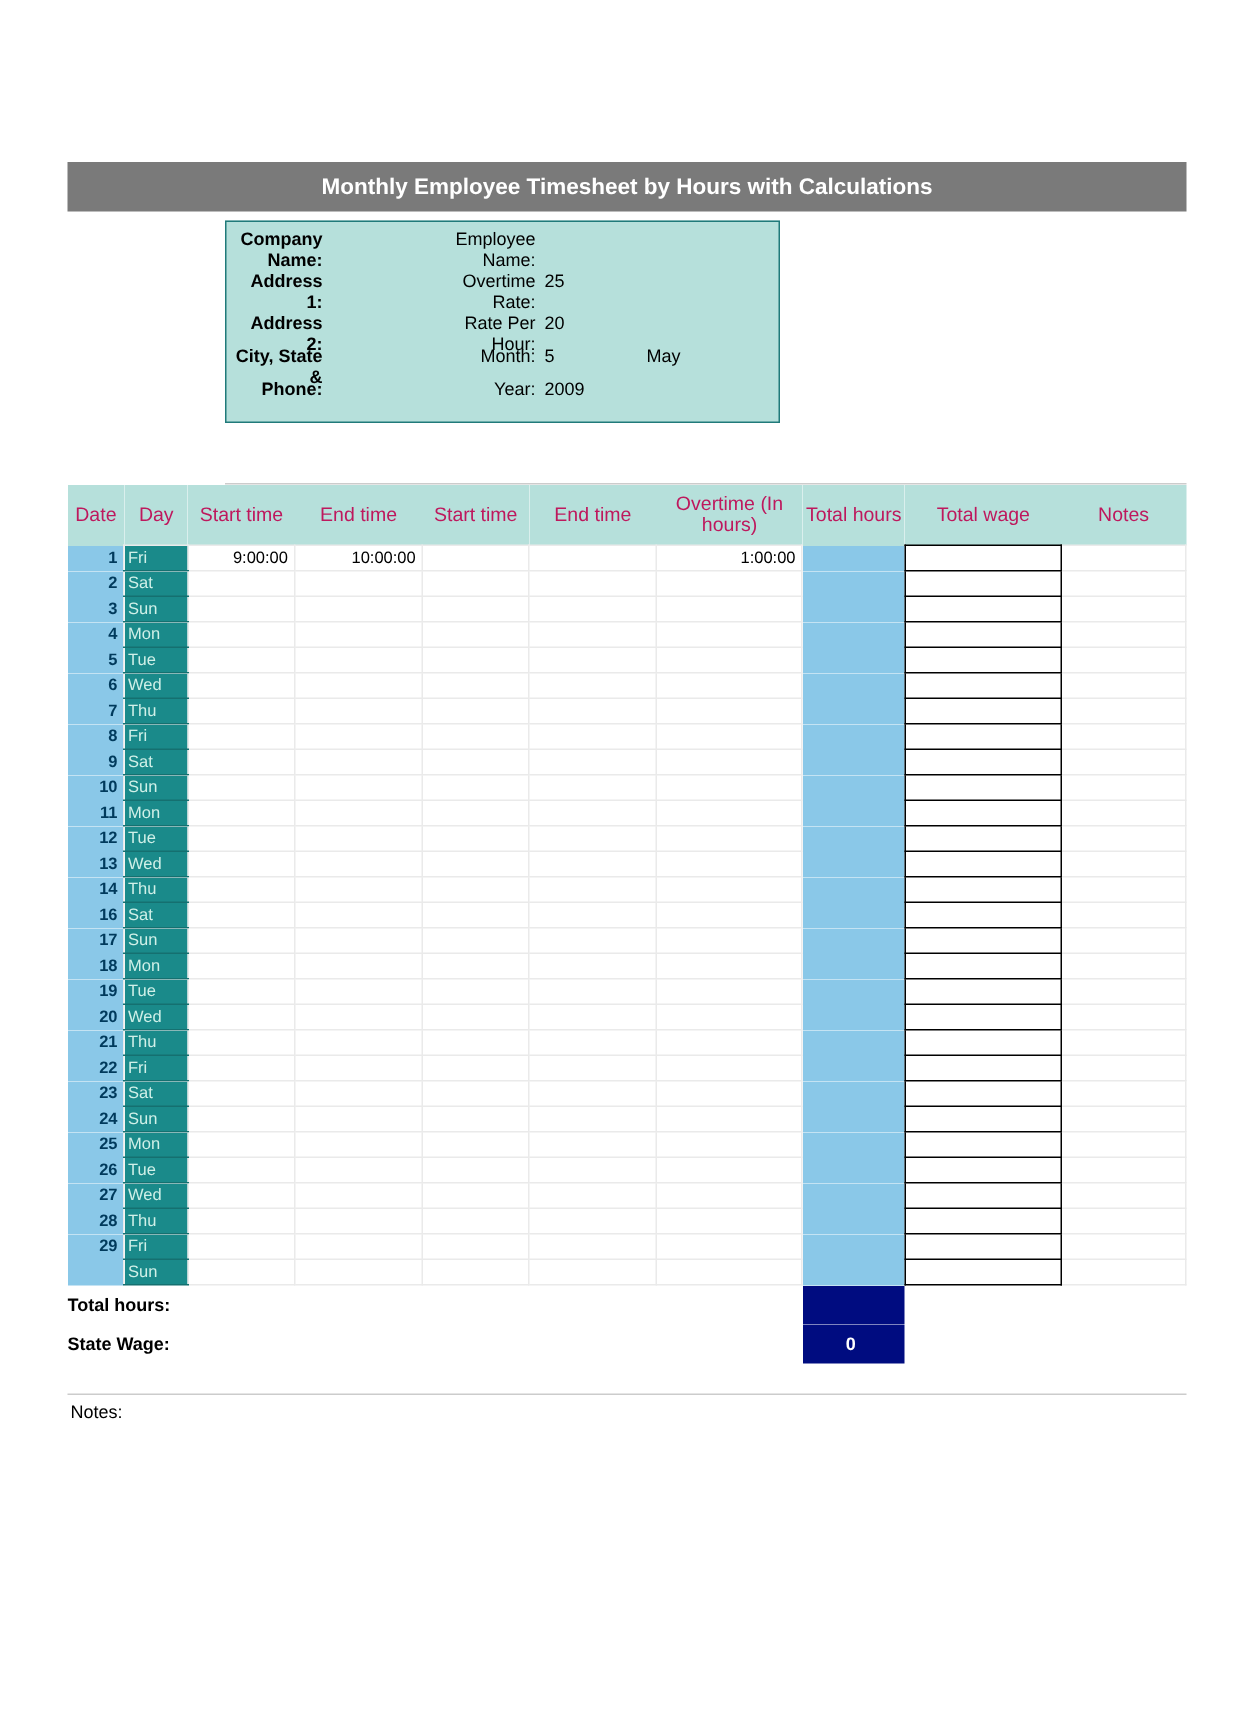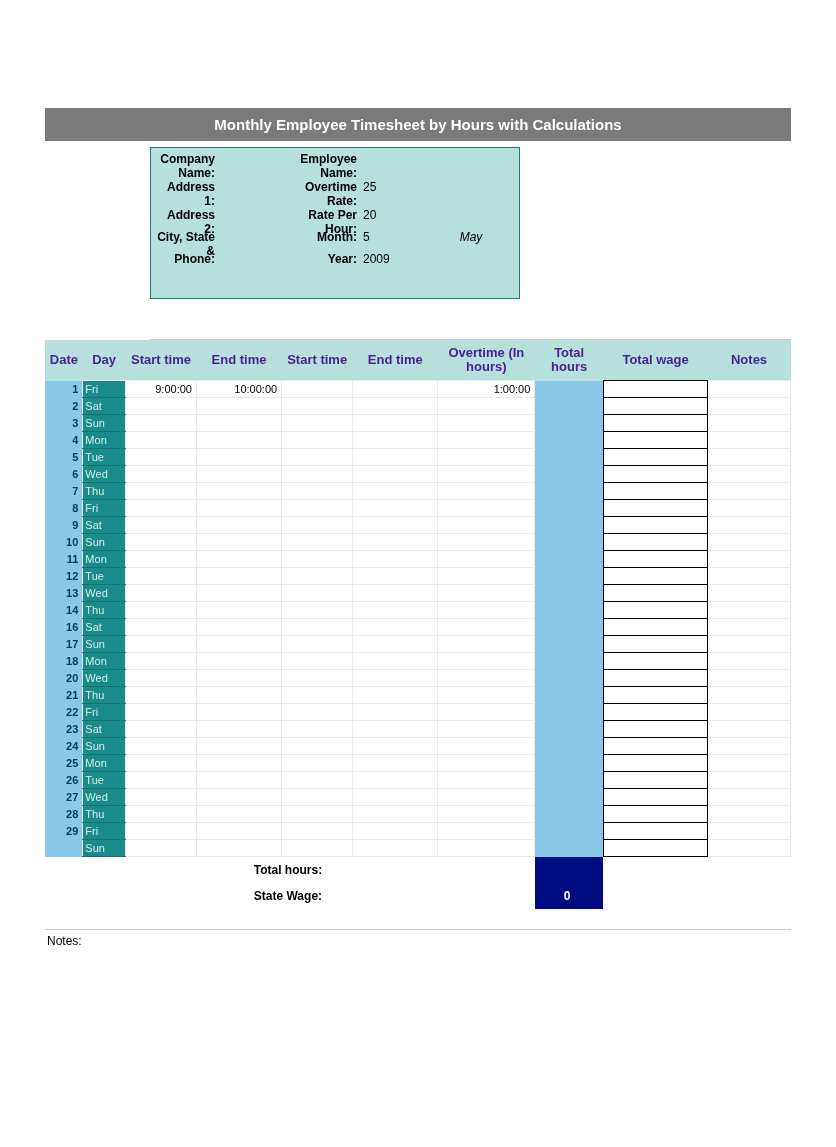--- a/index.html
+++ b/index.html
@@ -23,51 +23,51 @@
     font-weight: bold;
     font-size: 15px;
     padding: 8px 0;
     margin: 0 45px 0 45px;
   }
   .info-box {
     margin: 6px 0 0 150px;
     width: 370px;
     background: #b6e0db;
     border: 1.5px solid #207a7a;
-    padding: 4px 6px 24px 6px;
+    padding: 4px 6px 7px 6px;
     font-size: 12px;
     color: #000;
   }
   .info-row { display: flex; align-items: flex-start; height: 22px; line-height: 14px; }
   .info-row.tall { height: 28px; }
   .info-label-left {
     width: 62px;
     text-align: right;
     font-weight: bold;
     padding-right: 4px;
     overflow: hidden;
   }
   .info-spacer { width: 72px; }
   .info-label-right {
     width: 70px;
     text-align: right;
-    font-weight: bold;
+    font-weight: normal;
     padding-right: 4px;
     overflow: hidden;
   }
   .info-val { width: 40px; text-align: left; padding-left: 2px; }
-  .info-val-month { width: 110px; text-align: center; padding-left: 30px; font-style: italic; }
+  .info-val-month { width: 110px; text-align: left; padding-left: 30px; }
   .gap-row { height: 40px; margin: 0 45px; }
   .thin-line { height: 1px; background: #ccc; margin: 0 45px 0 150px; }
   .table-wrap { margin: 0 45px 0 45px; }
   table { border-collapse: collapse; width: 100%; table-layout: fixed; }
   th {
     background: #b6e0db;
-    color: #4c1d95;
-    font-weight: bold;
+    color: #be185d;
+    font-weight: normal;
     font-size: 13px;
     text-align: center;
     padding: 6px 2px;
     border: 0;
     height: 36px;
     line-height: 14px;
     overflow: hidden;
   }
   td {
     padding: 0;
@@ -116,21 +116,21 @@
   }
   .totals-row td {
     height: 26px;
     font-size: 12px;
     font-weight: bold;
     border: 0;
     text-align: right;
     vertical-align: middle;
   }
   .totals-row .total-label {
-    text-align: center;
+    text-align: left;
     padding-right: 4px;
   }
   .totals-row .total-box {
     background: #000c80;
     color: #fff;
     text-align: center;
   }
   .spacer-rows td { border: 0; height: 20px; }
   .notes-row {
     margin: 0 45px;
@@ -412,20 +412,32 @@
             <td></td>
             <td></td>
             <td></td>
             <td></td>
             <td></td>
             <td class="th-cell"></td>
             <td class="tw-cell" style=""></td>
             <td></td>
           </tr>
           <tr>
+            <td class="date-cell">19</td>
+            <td class="day-cell">Tue</td>
+            <td></td>
+            <td></td>
+            <td></td>
+            <td></td>
+            <td></td>
+            <td class="th-cell"></td>
+            <td class="tw-cell" style=""></td>
+            <td></td>
+          </tr>
+          <tr>
             <td class="date-cell">20</td>
             <td class="day-cell">Wed</td>
             <td></td>
             <td></td>
             <td></td>
             <td></td>
             <td></td>
             <td class="th-cell"></td>
             <td class="tw-cell" style=""></td>
             <td></td>

